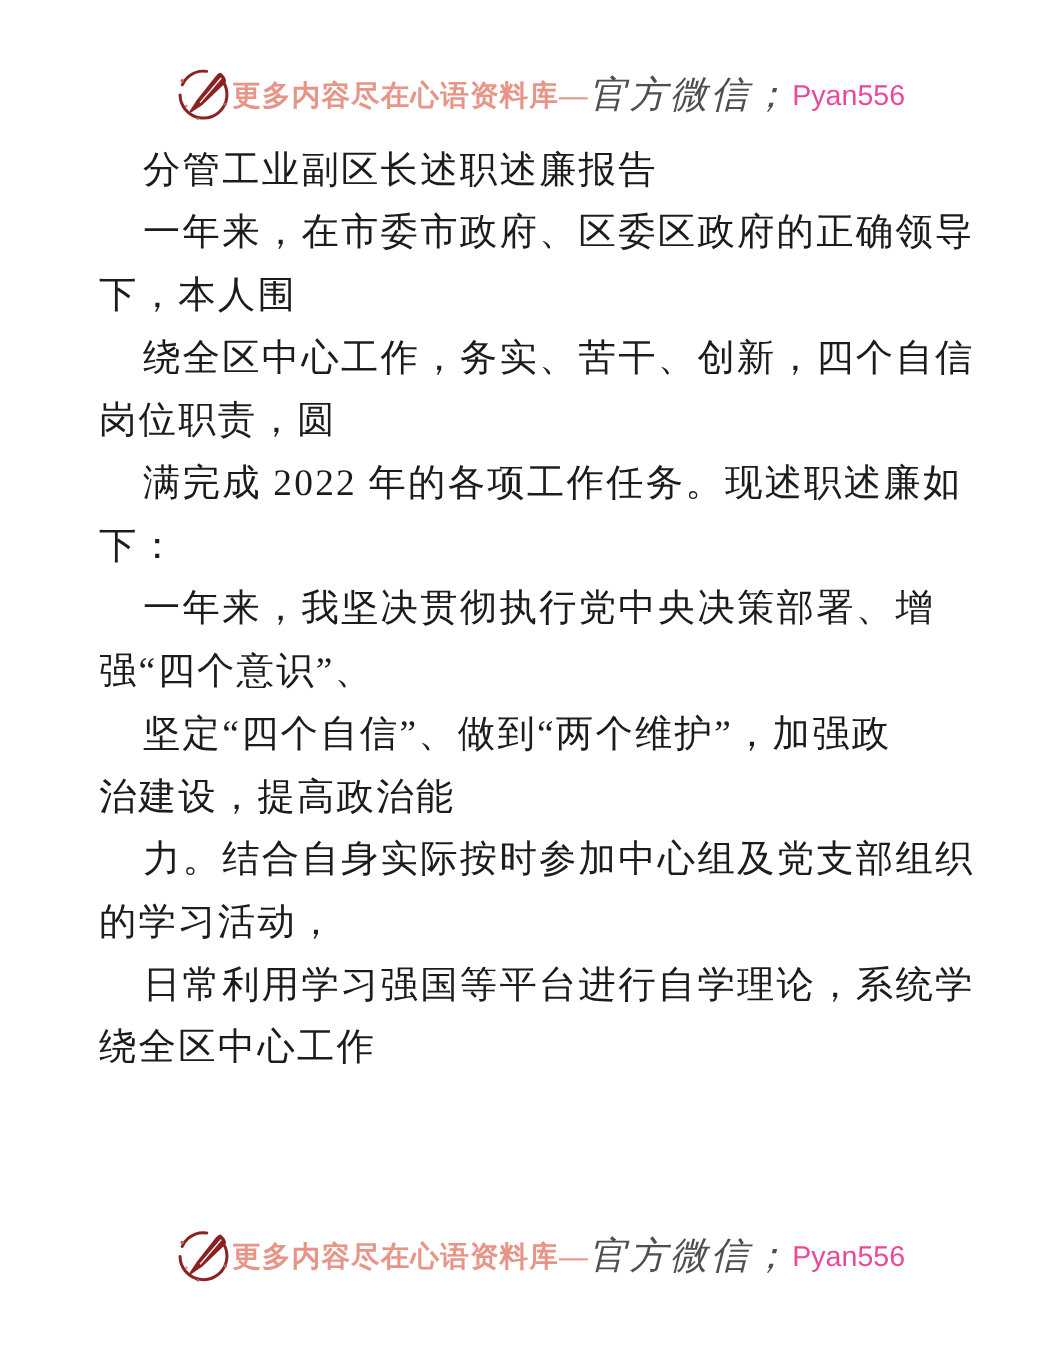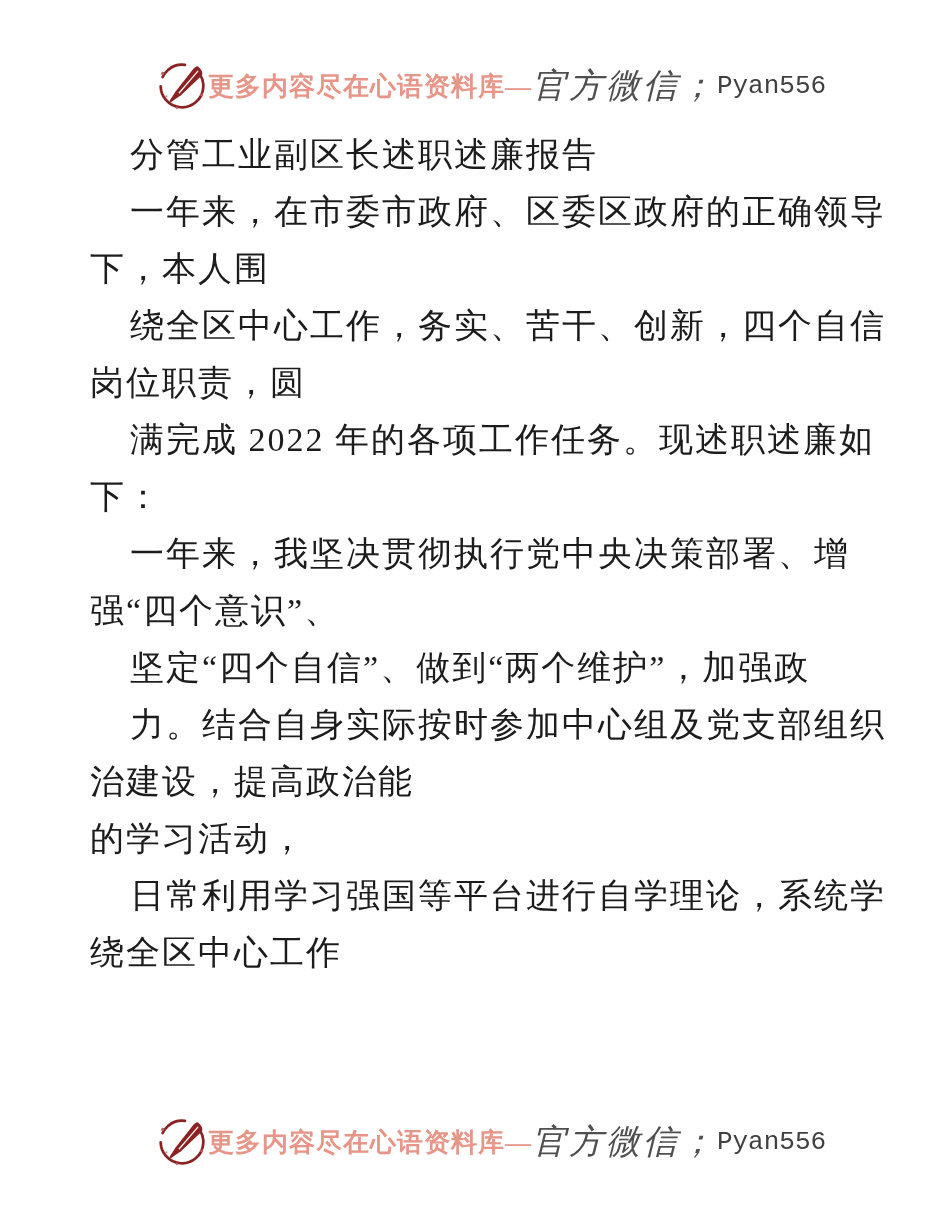--- a/index.html
+++ b/index.html
@@ -31,23 +31,23 @@
     font-weight: bold;
     letter-spacing: 1px;
   }
   .wechat-label {
     color: #4f4f4f;
     font-size: 34px;
     font-style: italic;
     letter-spacing: 3px;
   }
   .wechat-id {
-    color: #404040;
+    color: #ec4899;
     font-size: 26px;
-    font-family: Liberation Mono, monospace;
+    font-family: Liberation Sans, sans-serif;
   }
   .doc {
     position: absolute;
     left: 90px;
     top: 126px;
     width: 776px;
   }
   .doc-line {
     font-size: 34px;
     line-height: 57px;
@@ -81,22 +81,22 @@
       <div class="doc-line indent">分管工业副区长述职述廉报告</div>
       <div class="doc-line indent">一年来，在市委市政府、区委区政府的正确领导</div>
       <div class="doc-line">下，本人围</div>
       <div class="doc-line indent">绕全区中心工作，务实、苦干、创新，四个自信</div>
       <div class="doc-line">岗位职责，圆</div>
       <div class="doc-line indent">满完成 2022 年的各项工作任务。现述职述廉如</div>
       <div class="doc-line">下：</div>
       <div class="doc-line indent">一年来，我坚决贯彻执行党中央决策部署、增</div>
       <div class="doc-line">强“四个意识”、</div>
       <div class="doc-line indent">坚定“四个自信”、做到“两个维护”，加强政</div>
+      <div class="doc-line">治建设，提高政治能</div>
       <div class="doc-line indent">力。结合自身实际按时参加中心组及党支部组织</div>
-      <div class="doc-line">治建设，提高政治能</div>
       <div class="doc-line">的学习活动，</div>
       <div class="doc-line indent">日常利用学习强国等平台进行自学理论，系统学</div>
       <div class="doc-line">绕全区中心工作</div>
     </div>
 
   <div class="watermark bottom">
     <svg class="logo" viewBox="0 0 50 50" xmlns="http://www.w3.org/2000/svg">
       <circle cx="25" cy="25" r="20.5" fill="none" stroke="#8b2121" stroke-width="2.6" stroke-dasharray="78 9 26 16" stroke-linecap="round" transform="rotate(-40 25 25)"></circle>
       <path d="M40 6 C44 9 46 13 43.5 15.5 L24 34 L14.5 40.5 C13.2 41.3 12.4 40.3 13.1 39.1 L19 30 L36 8.5 C37.5 6.8 38.8 5.9 40 6 Z" fill="#8b2121"></path>
       <line x1="40.5" y1="10.5" x2="22" y2="32" stroke="#ffffff" stroke-width="1.2"></line>

